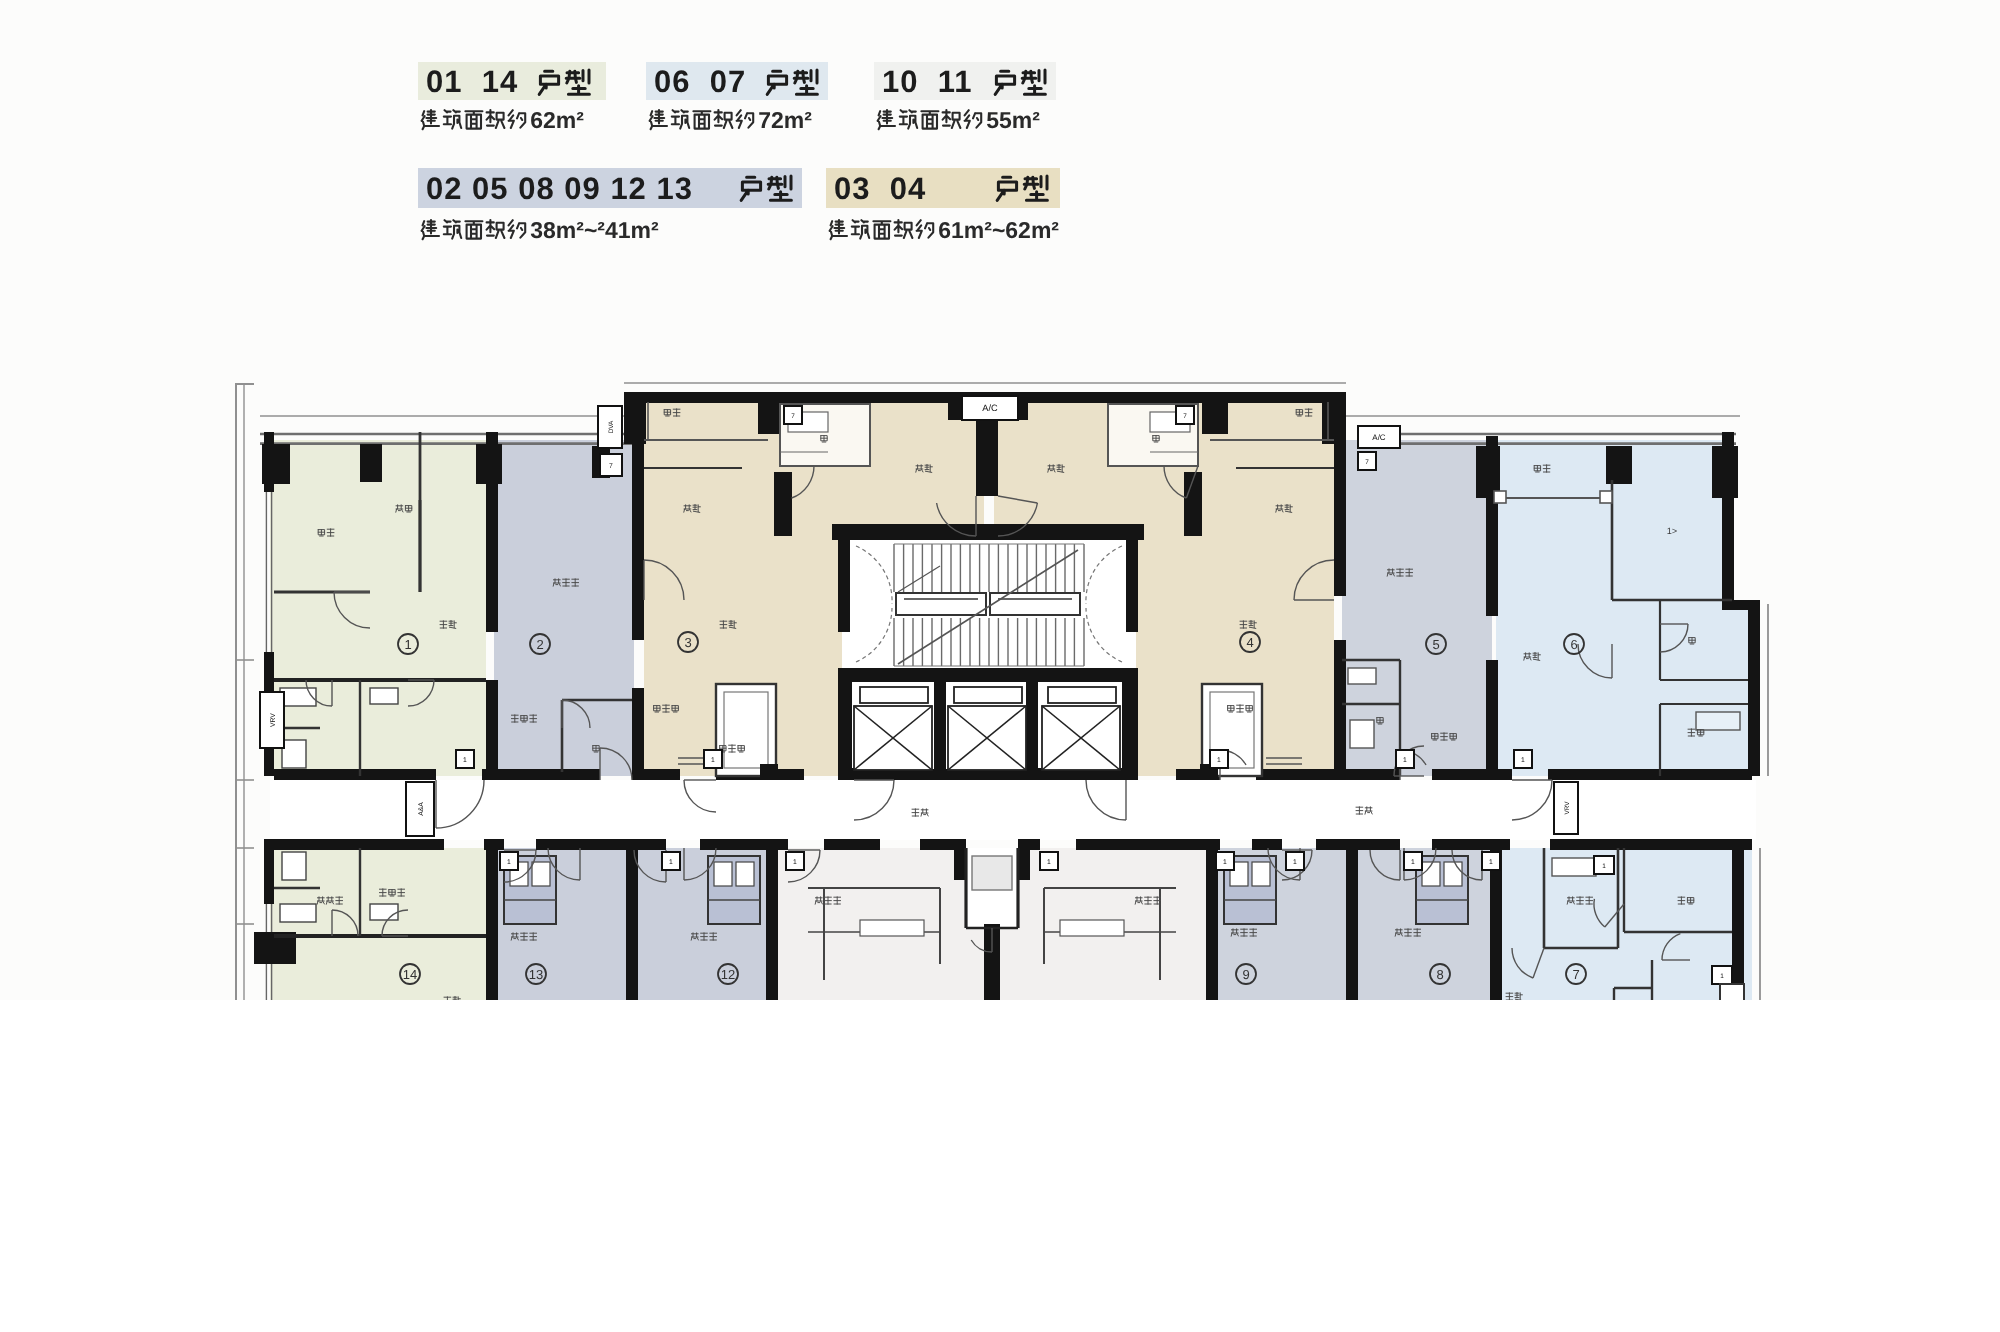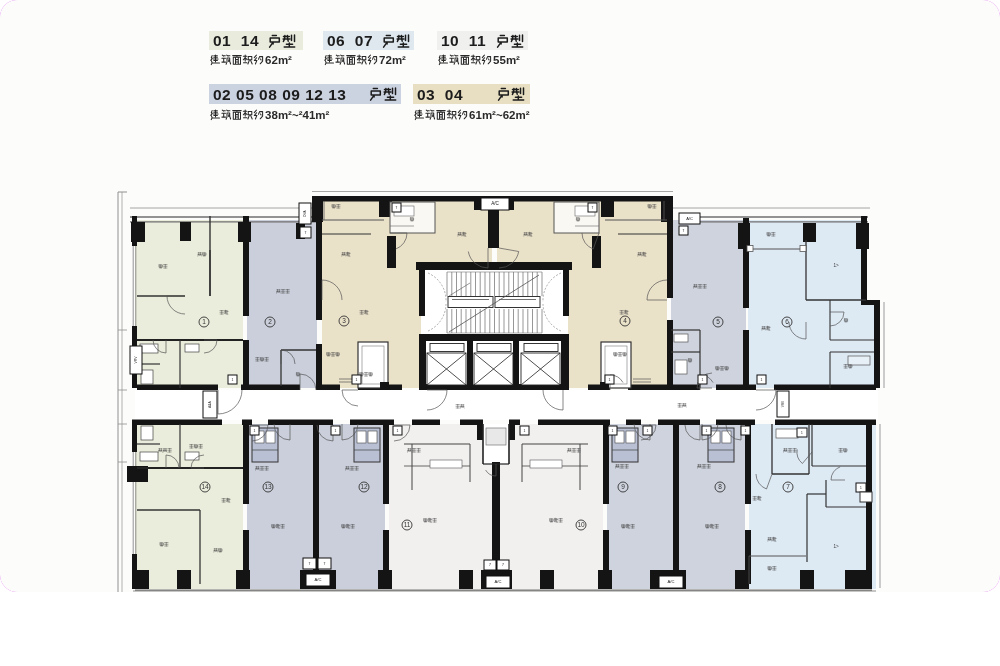--- a/index.html
+++ b/index.html
@@ -1,13 +1,13 @@
 <!DOCTYPE html>
 <html><head><meta charset="utf-8"><style>
-html,body{margin:0;padding:0;} #page{position:relative;width:1000px;height:592px;background:#d946ef;font-family:"Liberation Sans", sans-serif;overflow:hidden;border-radius:17px;} text{font-family:"Liberation Sans", sans-serif;}
+html,body{margin:0;padding:0;} #page{position:relative;width:1000px;height:500px;background:#d946ef;font-family:"Liberation Sans", sans-serif;overflow:hidden;} text{font-family:"Liberation Sans", sans-serif;}
 </style></head><body>
 <div id="page">
 <svg width="1000" height="666" viewBox="0 0 1000 666">
 
 <rect x="0" y="0" width="1000" height="666" fill="#fcfcfb"></rect>
 
 <g>
         <rect x="209" y="31" width="94" height="19" fill="#e9ecdd"></rect>
         <text x="213" y="46" font-size="15.5" fill="#1c1c1c" font-weight="bold" letter-spacing="0.5">01&nbsp;&nbsp;14</text>
         <path d="M272.3,35.6 L276.4,35.6 M270.2,38.0 L279.3,38.0 M270.2,38.0 L270.2,42.1 M279.3,38.0 L279.3,42.1 M270.2,42.1 L279.3,42.1 M273.1,42.1 L269.6,47.2 M273.1,42.1 L273.1,44.0 M283.5,36.4 L289.3,36.4 M283.1,39.1 L289.9,39.1 M284.9,35.6 L284.5,39.1 M287.4,35.6 L287.7,39.1 M284.5,39.1 L283.4,41.5 M287.7,39.1 L288.2,41.2 M291.5,35.3 L291.5,40.4 M294.5,35.0 L294.5,41.5 M289.3,42.9 L289.3,46.9 M286.4,44.2 L292.6,44.2 M284.2,47.1 L294.7,47.1" fill="none" stroke="#1c1c1c" stroke-width="1.50" stroke-linecap="round"></path>

